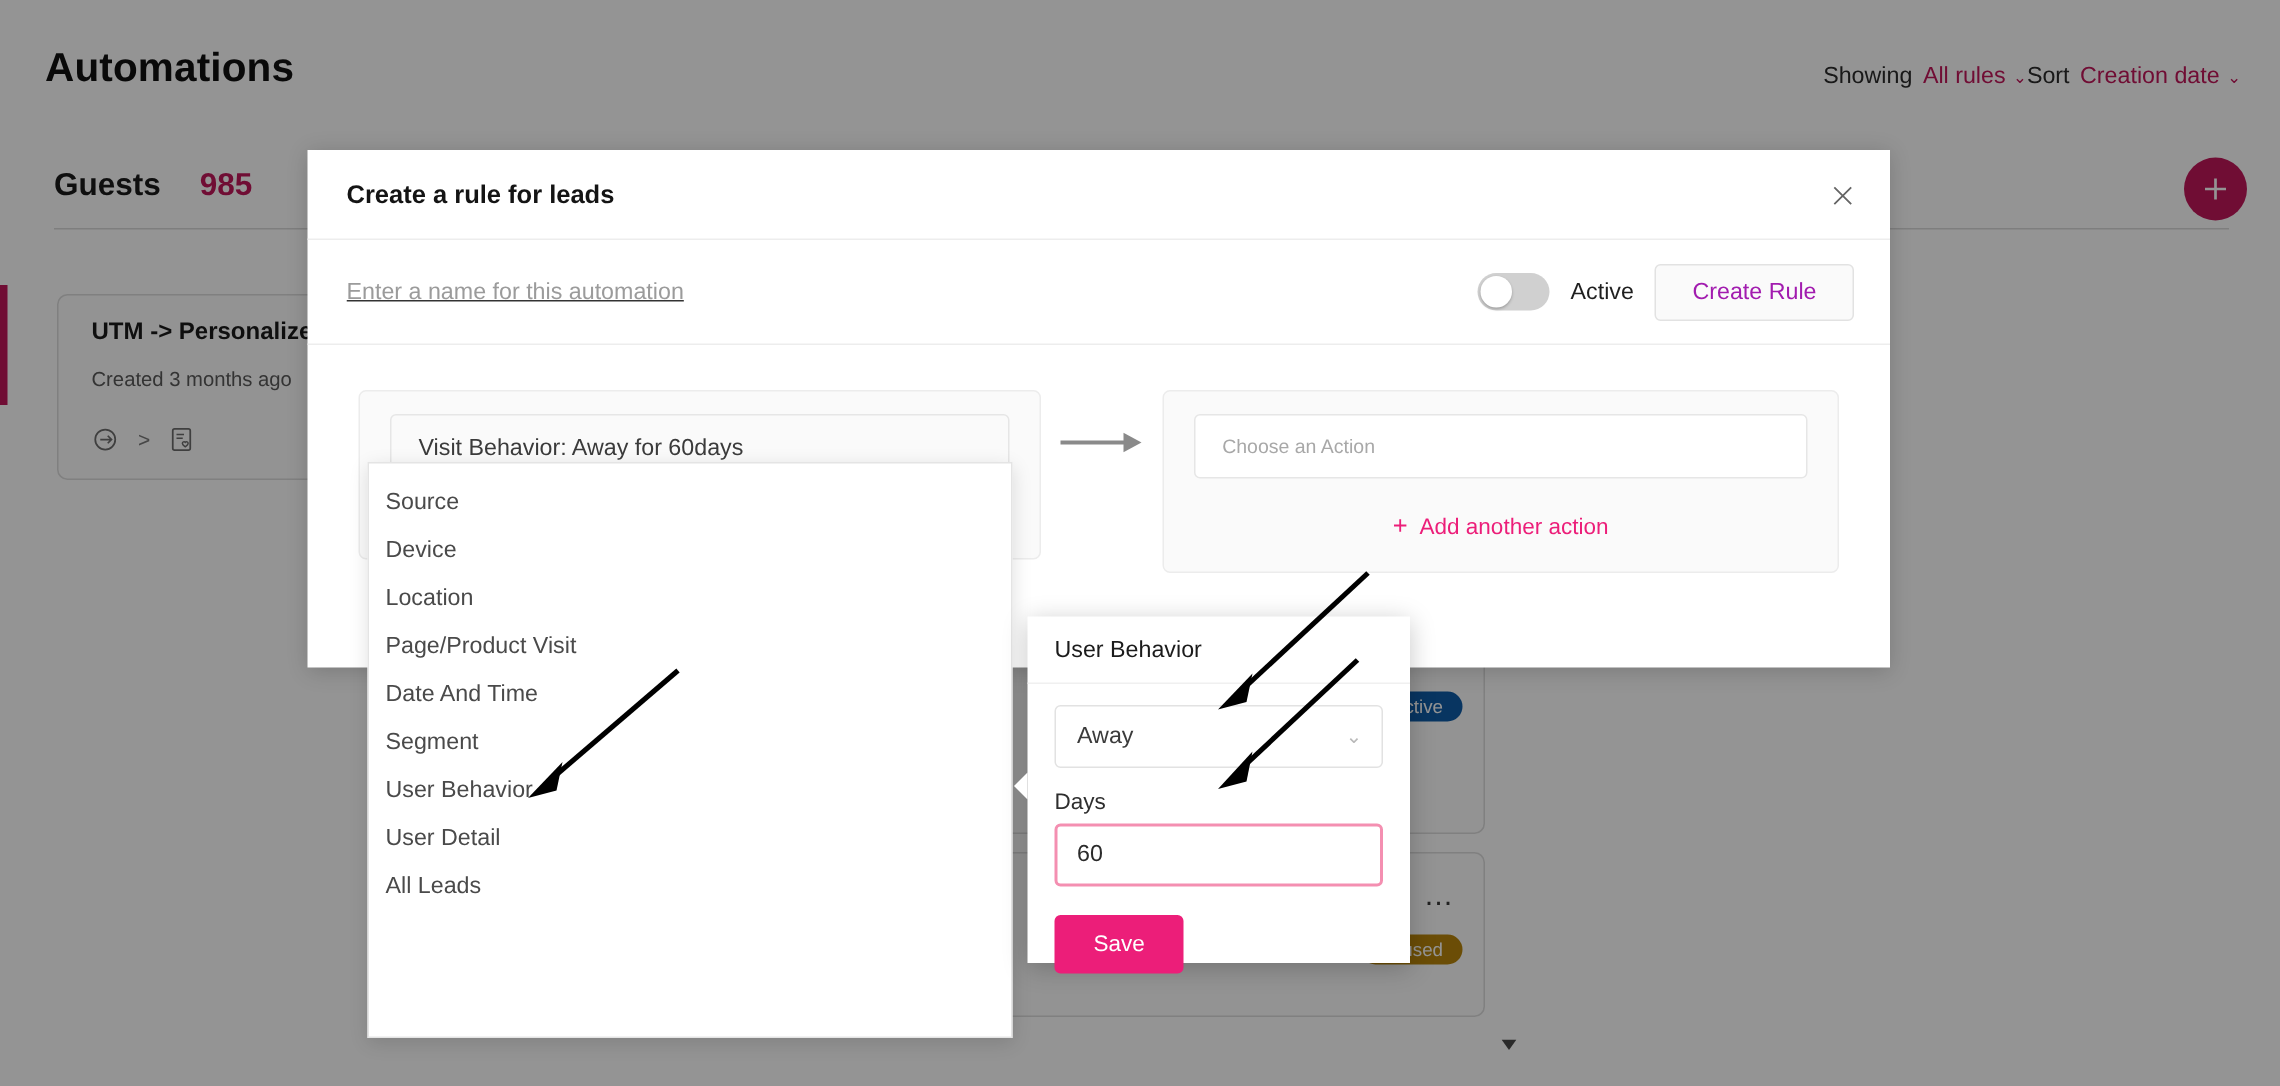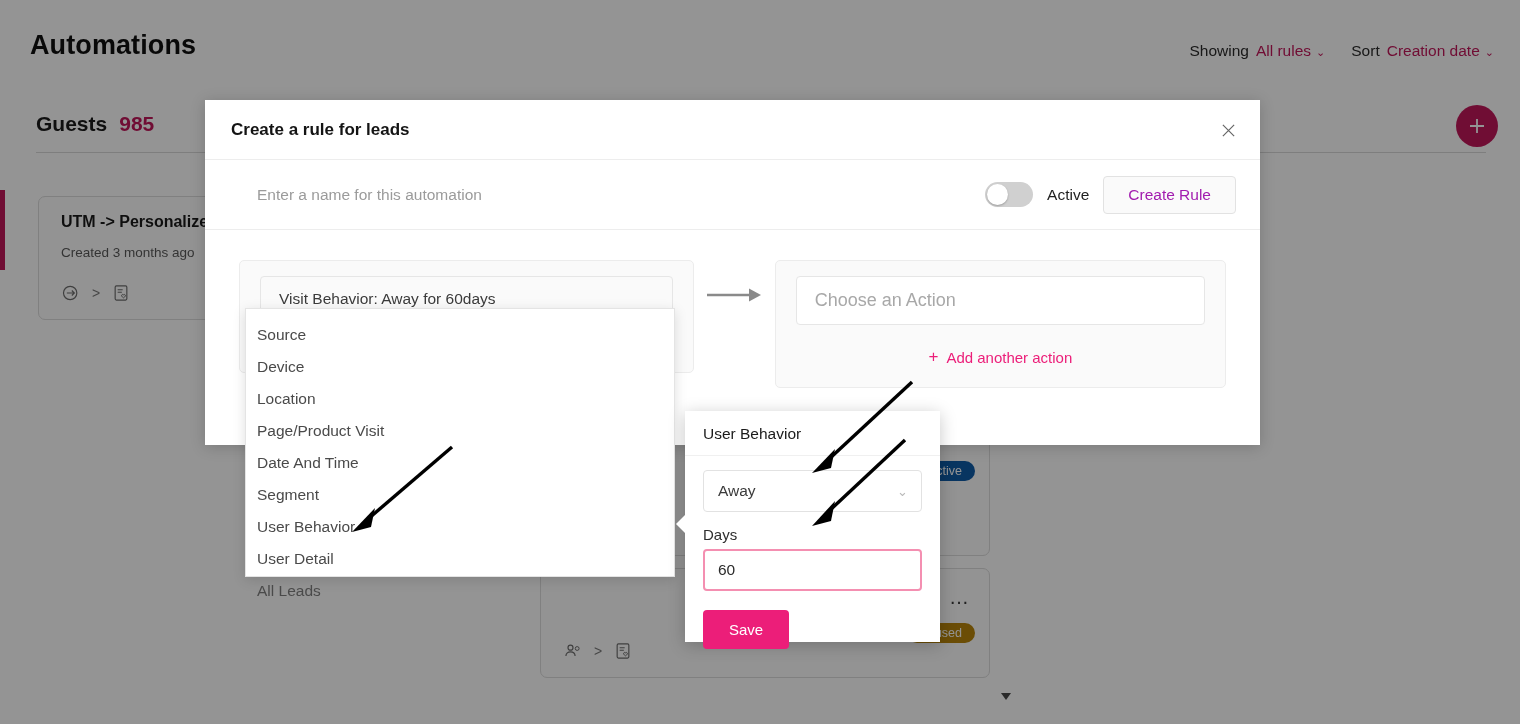--- a/index.html
+++ b/index.html
@@ -15,31 +15,31 @@
 
   .bg-layer { position: absolute; inset: 0; }
 
   .page-title {
     position: absolute; left: 30px; top: 30px;
     font-size: 27px; font-weight: 600; color: #111111; letter-spacing: .1px;
   }
 
   .header-right {
     position: absolute; right: 26px; top: 42px;
-    display: flex; align-items: center; gap: 26px;
+    display: flex; align-items: center; 
     font-size: 15.5px; color: #1b1b1b;
   }
   .hr-group { display: flex; align-items: center; gap: 7px; }
   .hr-label { color: #2b2b2b; }
   .hr-value { color: #c2185b; display: flex; align-items: center; gap: 5px; }
   .chev { font-size: 11px; line-height: 1; transform: translateY(1px); }
 
   .section-head {
     position: absolute; left: 36px; top: 112px;
-    display: flex; align-items: baseline; gap: 12px;
+    display: flex; align-items: baseline; gap: 26px;
   }
   .section-head .sh-label { font-size: 21px; font-weight: 600; color: #1b1b1b; }
   .section-head .sh-count { font-size: 21px; font-weight: 600; color: #c2185b; }
 
   .divider-line {
     position: absolute; left: 36px; top: 152px; width: 1450px; height: 1px;
     background: #d9d9d9;
   }
 
   .fab {
@@ -123,22 +123,22 @@
     cursor: pointer; color: #555; display: flex;
     align-items: center; justify-content: center;
   }
 
   .modal-toolbar {
     position: relative; height: 70px;
     border-bottom: 1px solid #ededed;
     display: flex; align-items: center;
   }
   .name-input {
-    margin-left: 52px; width: 600px; border: none; outline: none;
-    font-size: 15.5px; color: #333; font-family: inherit; background: transparent;
+    margin-left: 26px; width: 600px; border: none; outline: none;
+    font-size: 15.5px; color: #333; font-family: inherit; background: transparent; text-decoration: underline;
   }
   .name-input::placeholder { color: #9b9b9b; }
 
   .toolbar-right {
     position: absolute; right: 24px; top: 0; height: 100%;
     display: flex; align-items: center; gap: 14px;
   }
   .toggle {
     width: 48px; height: 25px; border-radius: 13px;
     background: #d0d0d0; position: relative; cursor: pointer; border: none;
@@ -171,32 +171,32 @@
     width: 82px; display: flex; align-items: center; justify-content: center;
     padding-top: 26px;
   }
 
   .action-box {
     width: 456px; background: #fafafa; border: 1px solid #ececec;
     border-radius: 5px; padding: 15px 20px 20px 20px;
   }
   .action-field {
     background: #fff; border: 1px solid #e6e6e6; border-radius: 4px;
-    padding: 13px 18px; font-size: 18px; color: #a8a8a8;
+    padding: 13px 18px; font-size: 13px; color: #a8a8a8;
   }
   .add-action {
     margin-top: 22px; text-align: center; color: #ec1e79;
     font-size: 15px; cursor: pointer; display: flex;
     align-items: center; justify-content: center; gap: 8px;
   }
   .add-action .plus { font-size: 17px; }
 
   
   .trigger-dropdown {
-    position: absolute; left: 245px; top: 308px; width: 430px; height: 269px;
+    position: absolute; left: 245px; top: 308px; width: 430px; height: 384px;
     background: #ffffff; border: 1px solid #e4e4e4;
     box-shadow: 0 3px 12px rgba(0,0,0,.13);
     padding: 10px 0;
   }
   .dd-item {
     padding: 7px 11px 7px 11px; font-size: 15.5px; color: #4a4a4a; cursor: pointer;
   }
 
   
   .ub-popover {

